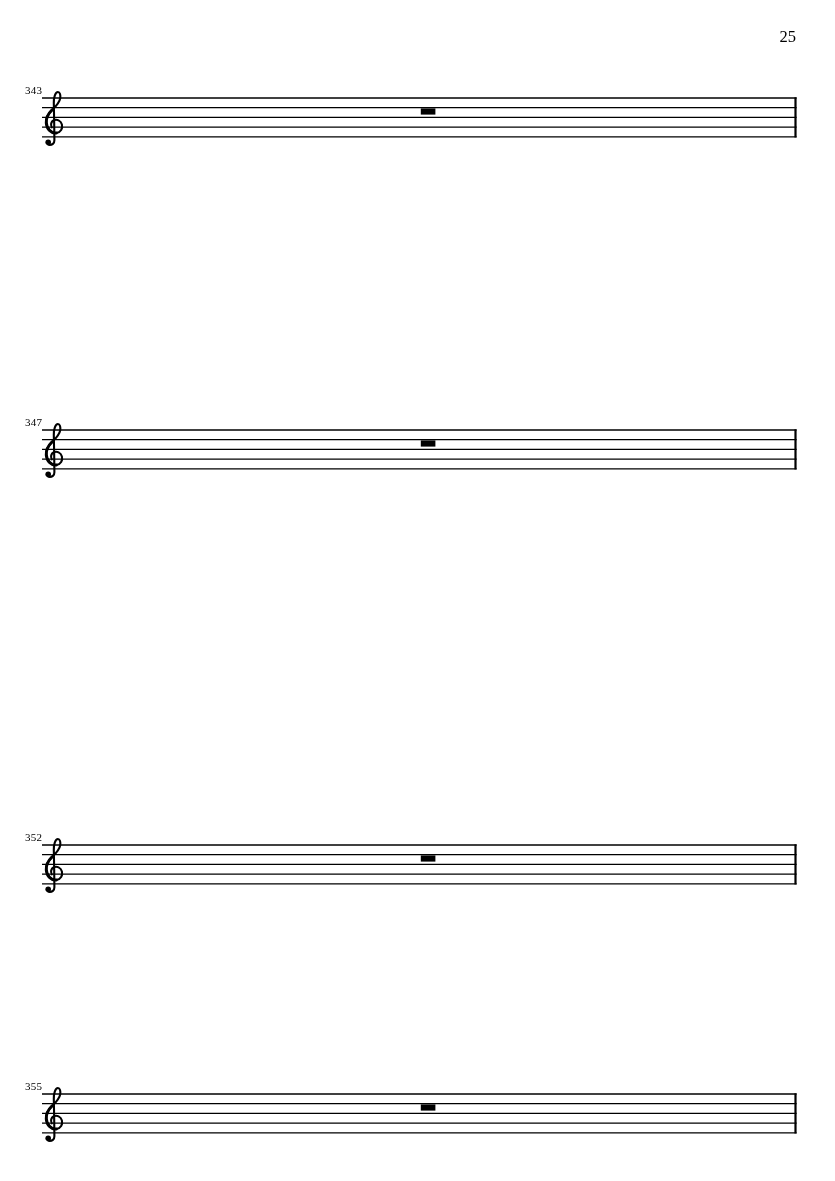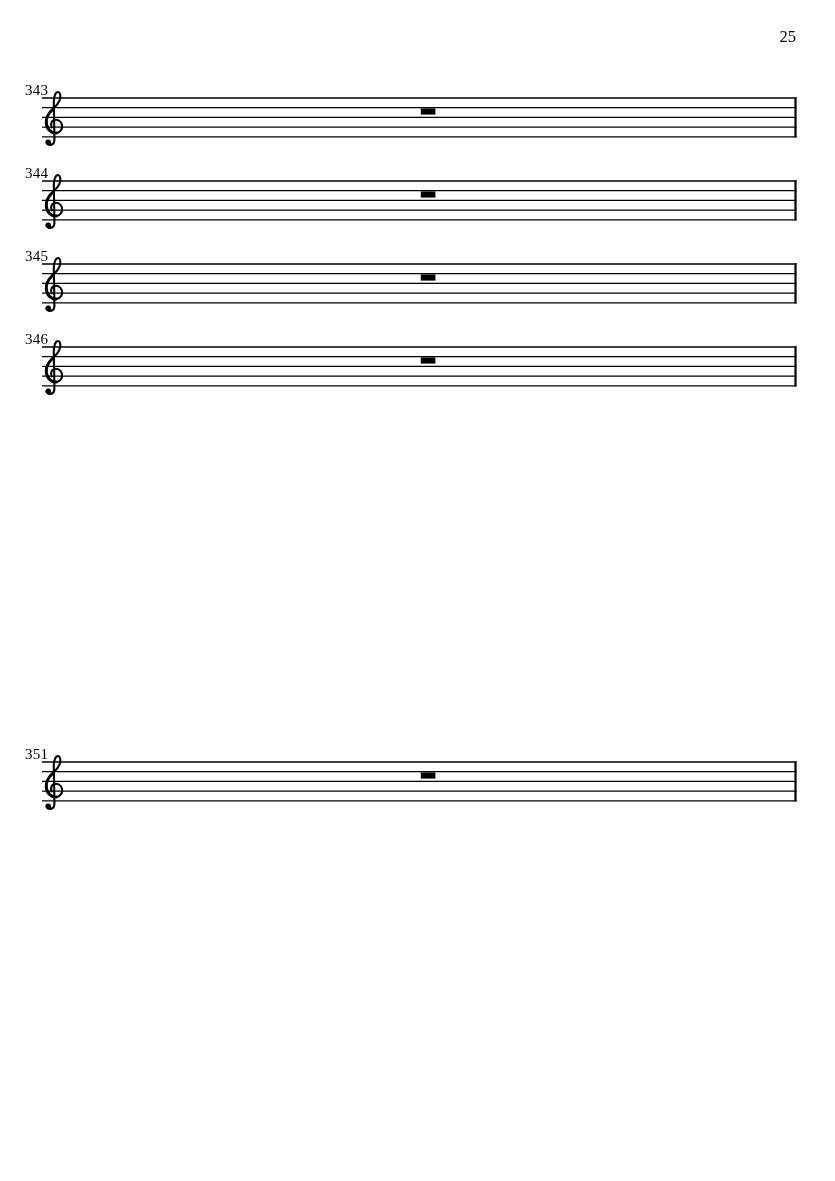--- a/index.html
+++ b/index.html
@@ -27,21 +27,21 @@
   .system {
     position: absolute;
     left: 0;
     width: 835px;
     height: 70px;
   }
   .measure-number {
     position: absolute;
     left: 25px;
     top: -1px;
-    font-size: 15px;
+    font-size: 11px;
     line-height: 15px;
     color: #000000;
     letter-spacing: 0.2px;
   }
   .system-svg {
     position: absolute;
     left: 0;
     top: 0;
     width: 835px;
     height: 70px;
@@ -95,61 +95,52 @@
   <div class="system" style="top:84px">
     <div class="measure-number">343</div>
     <svg class="system-svg" viewBox="0 0 835 70">
       <use href="#def-staff-lines"></use>
       <use href="#def-barline"></use>
       <use href="#def-clef"></use>
       <use href="#def-rest"></use>
     </svg>
   </div>
 
-  <div class="system" style="top:167px">
-    <div class="measure-number">344</div>
-    <svg class="system-svg" viewBox="0 0 835 70">
-      <use href="#def-staff-lines"></use>
-      <use href="#def-barline"></use>
-      <use href="#def-clef"></use>
-      <use href="#def-rest"></use>
-    </svg>
-  </div>
 
-  <div class="system" style="top:250px">
-    <div class="measure-number">345</div>
-    <svg class="system-svg" viewBox="0 0 835 70">
-      <use href="#def-staff-lines"></use>
-      <use href="#def-barline"></use>
-      <use href="#def-clef"></use>
-      <use href="#def-rest"></use>
-    </svg>
-  </div>
 
-  <div class="system" style="top:333px">
-    <div class="measure-number">346</div>
+
+  <div class="system" style="top:416px">
+    <div class="measure-number">347</div>
     <svg class="system-svg" viewBox="0 0 835 70">
       <use href="#def-staff-lines"></use>
       <use href="#def-barline"></use>
       <use href="#def-clef"></use>
       <use href="#def-rest"></use>
     </svg>
   </div>
 
 
 
 
 
-  <div class="system" style="top:748px">
-    <div class="measure-number">351</div>
+  <div class="system" style="top:831px">
+    <div class="measure-number">352</div>
     <svg class="system-svg" viewBox="0 0 835 70">
       <use href="#def-staff-lines"></use>
       <use href="#def-barline"></use>
       <use href="#def-clef"></use>
       <use href="#def-rest"></use>
     </svg>
   </div>
 
 
 
-
+  <div class="system" style="top:1080px">
+    <div class="measure-number">355</div>
+    <svg class="system-svg" viewBox="0 0 835 70">
+      <use href="#def-staff-lines"></use>
+      <use href="#def-barline"></use>
+      <use href="#def-clef"></use>
+      <use href="#def-rest"></use>
+    </svg>
+  </div>
 
 </div>
 
 </body></html>

